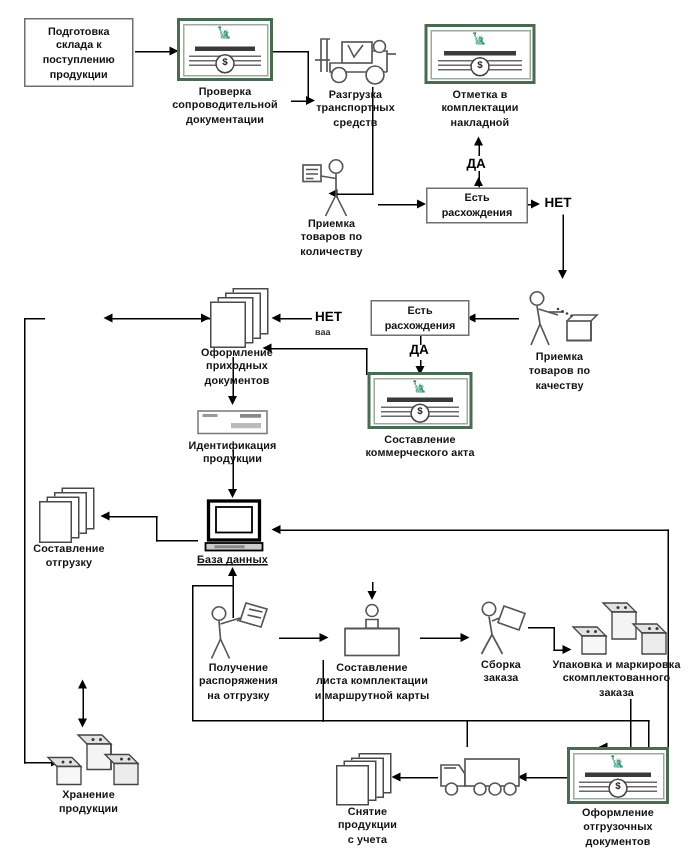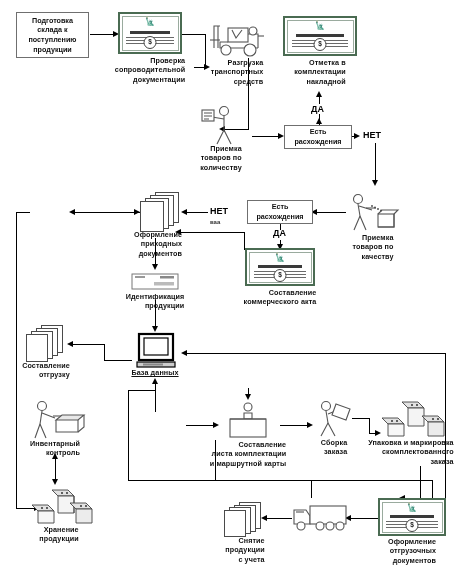--- a/index.html
+++ b/index.html
@@ -3,21 +3,21 @@
 <meta charset="utf-8">
 <style>
   html,body{margin:0;padding:0;background:#fff;}
   body{width:463px;height:578px;overflow:hidden;
        font-family:"Liberation Sans","DejaVu Sans",sans-serif;}
   #stage{position:relative;width:463px;height:578px;background:#ffffff;}
 
   
   .node{position:absolute;}
   .cap{position:absolute;left:50%;transform:translateX(-50%);
-       text-align:right;font-size:7.2px;line-height:9.4px;color:#111;
+       text-align:center;font-size:7.2px;line-height:9.4px;color:#111;
        white-space:nowrap;font-weight:bold;letter-spacing:.1px;}
 
   
   .rectbox{position:absolute;border:1px solid #6f6f6f;background:#fff;
            display:flex;align-items:center;justify-content:center;
            text-align:center;font-size:7.2px;line-height:9.6px;color:#111;
            font-weight:bold;box-sizing:border-box;padding:2px;}
 
   
   .cert{position:absolute;border:2.5px solid #4a6b52;background:#fff;
@@ -320,38 +320,20 @@
     </div>
   </div>
 
   <div class="ln-h" style="left:186px;top:353px;width:260px;"></div>
   <div class="ln-v" style="left:445px;top:353px;height:168px;"></div>
   <div class="ar l" style="left:181px;top:349.5px;"></div>
 
   <div class="ln-v" style="left:155px;top:382px;height:30px;"></div>
   <div class="ar u" style="left:151.5px;top:378px;"></div>
 
-  <div class="node" style="left:26px;top:398px;width:58px;height:42px;">
-    <svg class="svgico" width="58" height="42" viewBox="0 0 58 42">
-      <g fill="none" stroke="#555" stroke-width="1.1">
-        <circle cx="16" cy="8" r="4.5" fill="#fff"></circle>
-        <path d="M16 13 L14 26"></path>
-        <path d="M14 26 L9 40 M14 26 L20 40"></path>
-        <path d="M16 15 L29 20"></path>
-        <path d="M27 18 L38 18"></path>
-        <path d="M30 22 L52 22 L58 17 L36 17 Z" fill="#e8e8e8"></path>
-        <path d="M30 22 L30 34 L52 34 L52 22"></path>
-        <path d="M52 34 L58 29 L58 17"></path>
-      </g>
-    </svg>
-    <div class="cap" style="top:41px;">
-      <span>Инвентарный</span><br>
-      <span>контроль</span>
-    </div>
-  </div>
 
   <div class="ln-v" style="left:55px;top:457px;height:24px;"></div>
   <div class="ar u" style="left:51.5px;top:453px;"></div>
   <div class="ar d" style="left:51.5px;top:479px;"></div>
 
   <div class="node" style="left:26px;top:485px;width:66px;height:42px;">
     <svg class="svgico" width="66" height="42" viewBox="0 0 66 42">
       <g stroke="#444" stroke-width="0.9" fill="#ffffff">
         <path d="M26 5 L42 5 L48 11 L32 11 Z" fill="#e2e2e2"></path>
         <path d="M32 11 L32 28 L48 28 L48 11 Z" fill="#f4f4f4"></path>
@@ -369,20 +351,38 @@
         <circle cx="55" cy="21" r="1"></circle>
           <circle cx="60" cy="21" r="1"></circle>
       </g>
     </svg>
     <div class="cap" style="top:40px;">
       <span>Хранение</span><br>
       <span>продукции</span>
     </div>
   </div>
 
+  <div class="node" style="left:130px;top:400px;width:58px;height:40px;">
+    <svg class="svgico" width="58" height="40" viewBox="0 0 58 40">
+      <g fill="none" stroke="#555" stroke-width="1.1">
+        <circle cx="16" cy="9" r="4.5" fill="#fff"></circle>
+        <path d="M16 14 L17 26"></path>
+        <path d="M17 26 L11 39 M17 26 L23 39"></path>
+        <path d="M17 16 L30 12"></path>
+        <path d="M28 14 L38 8"></path>
+        <path d="M34 2 L48 6 L44 18 L30 14 Z" fill="#fff"></path>
+        <path d="M36 6 L45 8 M35 10 L44 12"></path>
+      </g>
+    </svg>
+    <div class="cap" style="top:40px;">
+      <span>Получение</span><br>
+      <span>распоряжения</span><br>
+      <span>на отгрузку</span>
+    </div>
+  </div>
 
   <div class="ln-h" style="left:186px;top:425px;width:28px;"></div>
   <div class="ar r" style="left:213px;top:421.5px;"></div>
 
   <div class="node" style="left:218px;top:400px;width:60px;height:40px;">
     <svg class="svgico" width="60" height="40" viewBox="0 0 60 40">
       <g fill="none" stroke="#555" stroke-width="1.1">
         <circle cx="30" cy="7" r="4" fill="#fff"></circle>
         <path d="M26 13 L34 13 L34 19 L26 19 Z" fill="#fff"></path>
         <rect x="12" y="19" width="36" height="18" fill="#fff"></rect>

